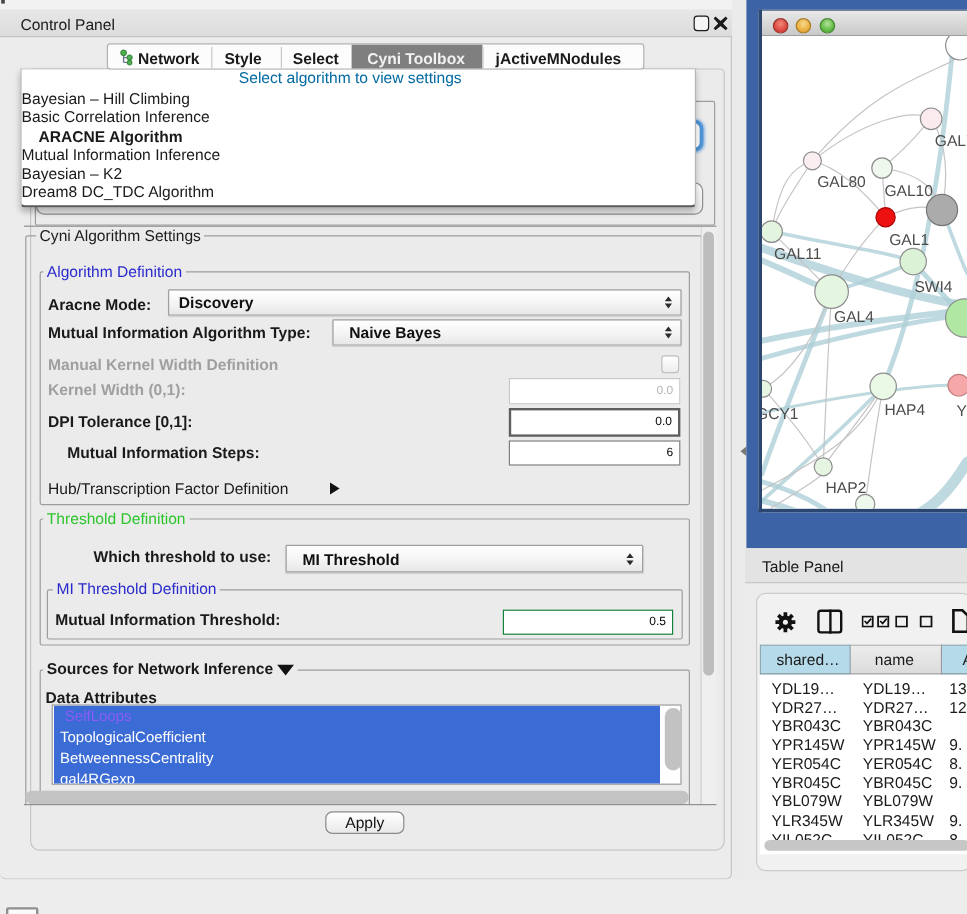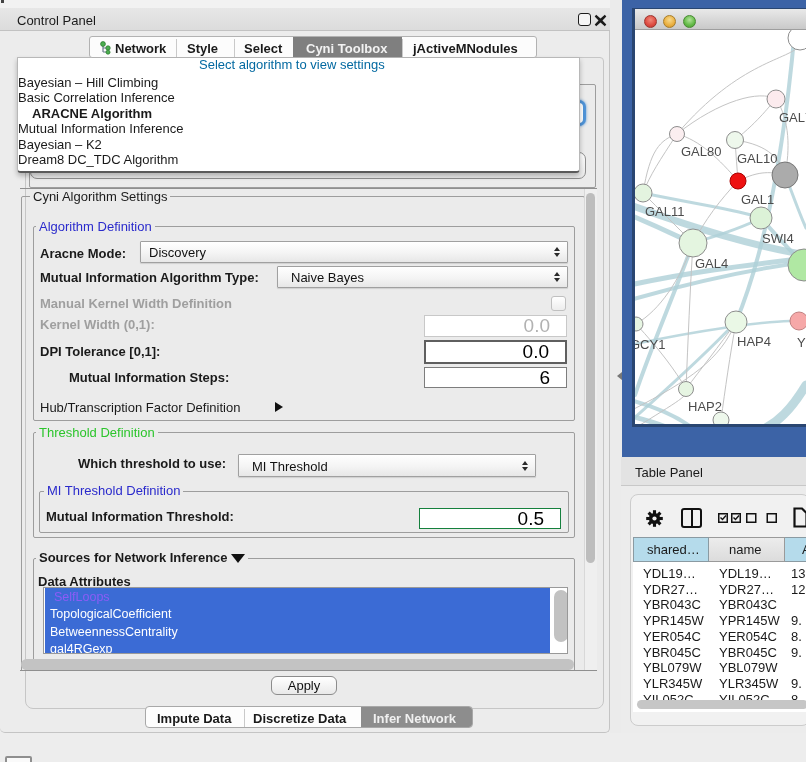--- a/index.html
+++ b/index.html
@@ -1,25 +1,25 @@
 <!DOCTYPE html>
 <html><head><meta charset="utf-8">
 <style>
   html,body{margin:0;padding:0;}
   #root{position:relative;width:806px;height:762px;background:#ededed;font-family:"Liberation Sans",sans-serif;overflow:hidden;}
   .abs{position:absolute;}
   .b{font-weight:bold;}
   .lbl{position:absolute;font-size:13px;color:#1a1a1a;font-weight:bold;white-space:nowrap;}
   .txt{position:absolute;font-size:13px;color:#1a1a1a;white-space:nowrap;}
-  .combo{position:absolute;border:1px solid #a0a0a0;border-radius:1px;background:linear-gradient(#ffffff,#f4f4f4 55%,#e7e7e7);font-size:13px;color:#111;box-shadow:0 1px 1px rgba(0,0,0,0.12);}
+  .combo{position:absolute;border:1px solid #a0a0a0;border-radius:1px;background:linear-gradient(#ffffff,#f4f4f4 55%,#e7e7e7);font-size:13px;color:#111;box-shadow:0 1px 1px rgba(0,0,0,0.12);font-weight:bold;}
   .combo .ct{position:absolute;left:8px;top:50%;transform:translateY(-50%);white-space:nowrap;}
   .carr{position:absolute;right:6px;top:50%;transform:translateY(-50%);width:9px;display:block;}
   .carr .u{display:block;width:0;height:0;border-left:3.5px solid transparent;border-right:3.5px solid transparent;border-bottom:4.5px solid #2a2a2a;margin:0 auto 2px;}
   .carr .d{display:block;width:0;height:0;border-left:3.5px solid transparent;border-right:3.5px solid transparent;border-top:4.5px solid #2a2a2a;margin:0 auto;}
-  .field{position:absolute;background:#fff;font-size:19px;text-align:right;box-sizing:border-box;padding-right:16px;}
+  .field{position:absolute;background:#fff;font-size:10px;text-align:right;box-sizing:border-box;padding-right:5px;}
   .group{position:absolute;border:1px solid #9d9d9d;border-radius:2px;}
   .gtitle{position:absolute;background:#ebebeb;padding:0 3px;font-size:13px;white-space:nowrap;line-height:13px;text-align:center;}
 </style></head>
 <body>
 <div id="root">
 
   <div class="abs" style="left:0;top:0;width:620px;height:8px;background:#f2f2f2;"></div>
   <div class="abs" style="left:1px;top:0;width:3px;height:3px;background:#444;"></div>
 
   <div class="abs" style="left:0;top:8px;width:610px;height:725px;background:#ececec;border-right:1px solid #c4c4c4;border-bottom:1px solid #c4c4c4;border-radius:0 0 5px 5px;box-sizing:border-box;"></div>
@@ -99,21 +99,21 @@
 
     <div class="lbl" style="left:20px;top:107px;color:#9f9f9f;">Manual Kernel Width Definition</div>
     <div class="abs" style="left:531px;top:107px;width:13px;height:13px;border:1px solid #c0c0c0;border-radius:3px;background:linear-gradient(#ffffff,#ededed);"></div>
 
     <div class="lbl" style="left:20px;top:128px;color:#9f9f9f;">Kernel Width (0,1):</div>
     <div class="field" style="left:404px;top:126px;width:143px;height:22px;border:1px solid #c8c8c8;color:#b2b2b2;line-height:20px;">0.0</div>
 
     <div class="lbl" style="left:20px;top:155px;">DPI Tolerance [0,1]:</div>
     <div class="field" style="left:404px;top:151px;width:143px;height:24px;border:2px solid #5f5f5f;color:#000;line-height:20px;">0.0</div>
 
-    <div class="lbl" style="left:33px;top:181px;padding-left:16px;">Mutual Information Steps:</div>
+    <div class="lbl" style="left:20px;top:181px;padding-left:16px;">Mutual Information Steps:</div>
     <div class="field" style="left:404px;top:178px;width:143px;height:21px;border:1px solid #7d7d7d;color:#000;line-height:19px;">6</div>
 
     <div class="txt" style="left:20px;top:211px;">Hub/Transcription Factor Definition</div>
     <div class="abs" style="left:255px;top:213px;width:0;height:0;border-top:5.5px solid transparent;border-bottom:5.5px solid transparent;border-left:8px solid #111;"></div>
 
     <div class="group" style="left:13px;top:243px;width:540px;height:104px;"></div>
     <div class="gtitle" style="left:16px;top:237px;color:#2cc52c;">Threshold Definition</div>
 
     <div class="lbl" style="left:58px;top:267px;">Which threshold to use:</div>
     <div class="combo" style="left:218px;top:265px;width:296px;height:21px;">
@@ -143,27 +143,20 @@
     </div>
 
     <div class="abs" style="left:1px;top:470px;width:553px;height:11px;background:#c3c3c3;border-radius:5.5px;"></div>
 
     <div class="abs" style="left:564px;top:0;width:13px;height:483px;background:#efefef;border-left:1px solid #d8d8d8;"></div>
     <div class="abs" style="left:566px;top:4px;width:9px;height:370px;background:#bdbdbd;border-radius:4.5px;"></div>
   </div>
 
   <div class="abs" style="left:271px;top:676px;width:66px;height:19px;border:1px solid #8c8c8c;border-radius:6px;background:linear-gradient(#ffffff,#e9e9e9);box-sizing:border-box;text-align:center;font-size:13px;line-height:17px;color:#111;">Apply</div>
 
-  <div class="abs" style="left:145px;top:706px;width:328px;height:22px;background:#fdfdfd;border:1px solid #a8a8a8;border-radius:4px;box-sizing:border-box;overflow:hidden;">
-    <div class="abs" style="left:98px;top:2px;width:1px;height:18px;background:#c9c9c9;"></div>
-    <div class="abs" style="left:215px;top:0;width:113px;height:22px;background:#8d8d8d;"></div>
-    <div class="txt b" style="left:11px;top:3.5px;">Impute Data</div>
-    <div class="txt b" style="left:107px;top:3.5px;">Discretize Data</div>
-    <div class="txt b" style="left:227px;top:3.5px;color:#f0f0f0;">Infer Network</div>
-  </div>
 
   <div class="abs" style="left:5px;top:756px;width:23px;height:10px;border:2px solid #8f8f8f;border-radius:2px;background:#fafafa;"></div>
 
   <div class="abs" style="left:610px;top:0;width:12px;height:733px;background:#ebebeb;"></div>
   <div class="abs" style="left:617px;top:372px;width:0;height:0;border-top:4px solid transparent;border-bottom:4px solid transparent;border-right:5px solid #777;"></div>
 
   <div class="abs" style="left:622px;top:0;width:184px;height:457px;background:#3c63a6;"></div>
 
   <div class="abs" style="left:632px;top:8px;width:174px;height:419px;background:#fff;border-left:3px solid #2a4671;border-top:1px solid #2a4671;border-bottom:3px solid #2a4671;box-sizing:border-box;"></div>
   <div class="abs" style="left:635px;top:9px;width:171px;height:21px;background:linear-gradient(#e9e9e9,#c9c9c9);border-bottom:1px solid #9e9e9e;box-sizing:border-box;"></div>

